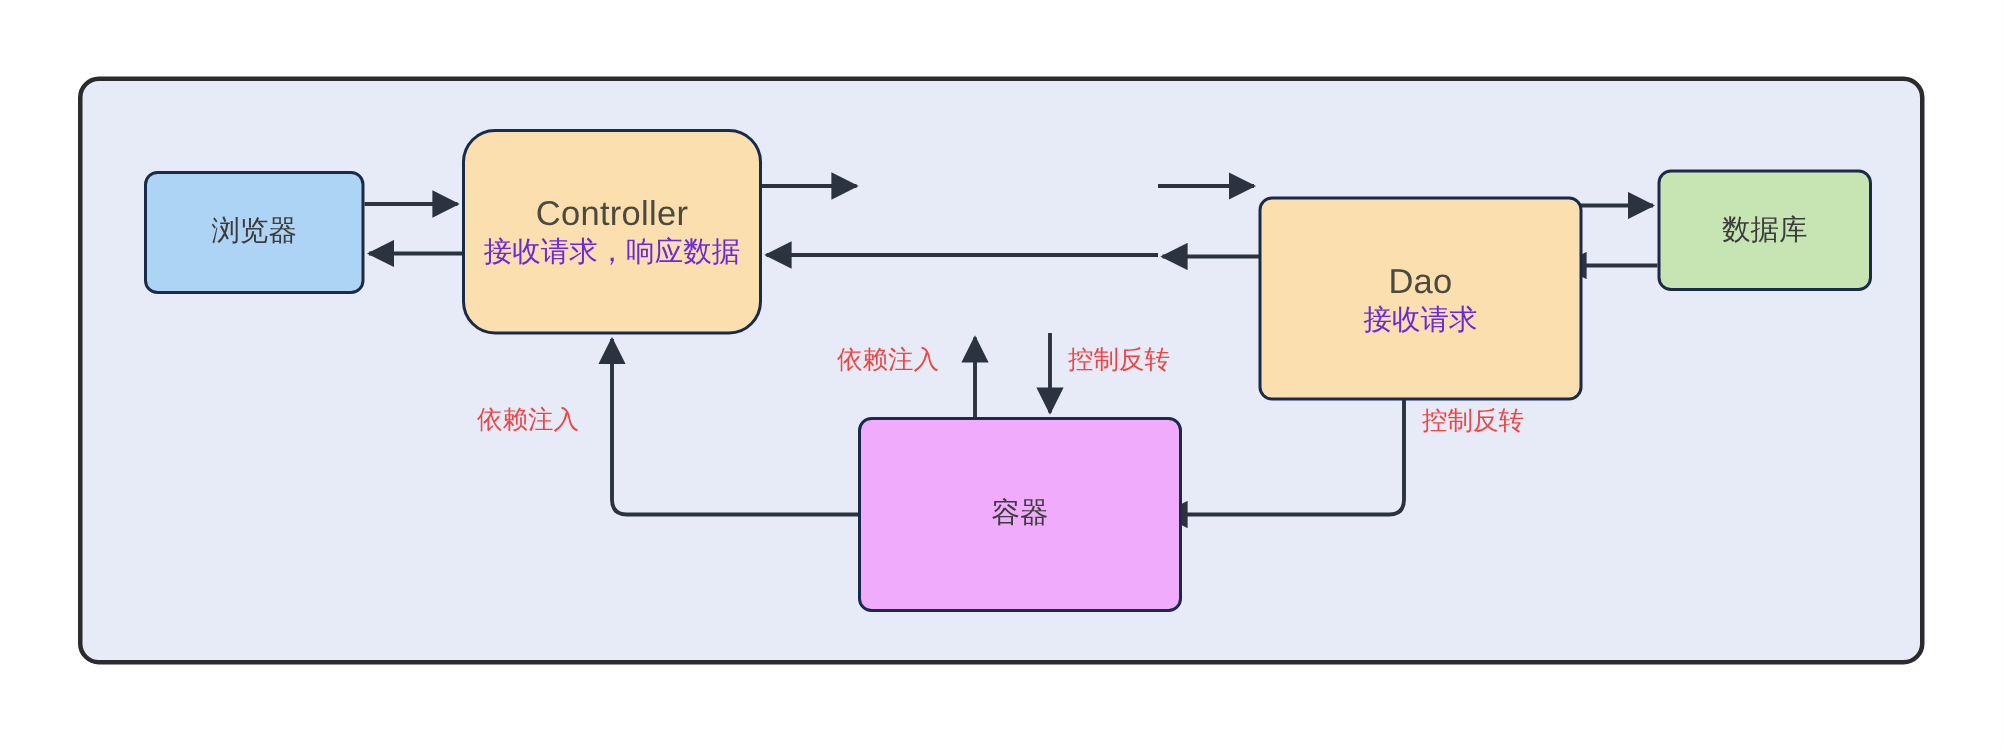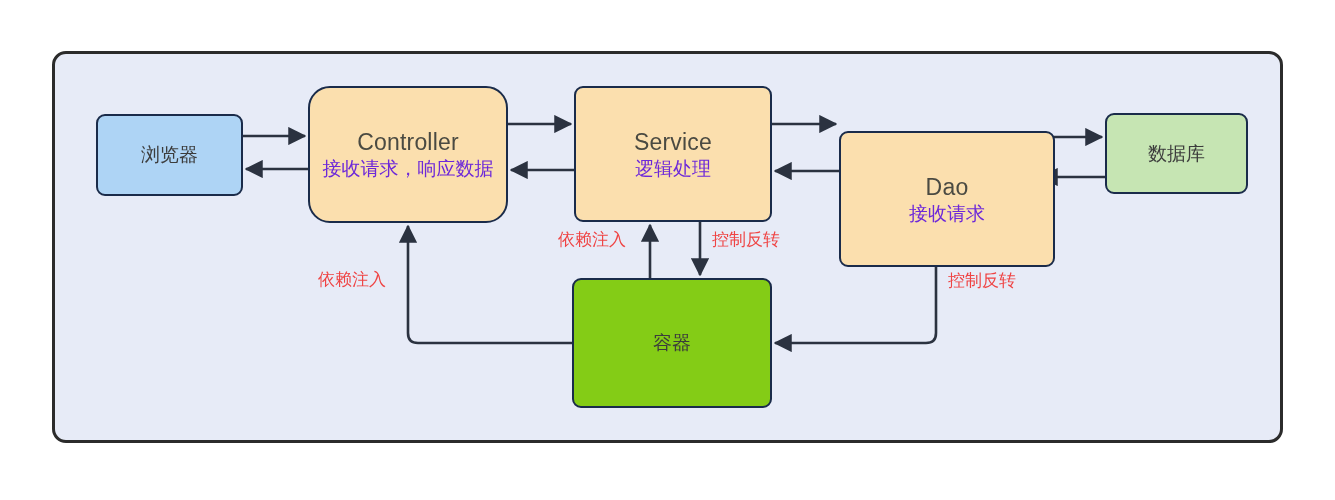--- a/index.html
+++ b/index.html
@@ -80,22 +80,22 @@
     left: 839px; top: 87px; width: 216px; height: 136px;
     background: #fbdfae;
     margin-top: 44px;
   }
   #node-database {
     left: 1105px; top: 113px; width: 143px; height: 81px;
     background: #c6e5b3;
     text-align: right;
   }
   #node-ioc-container {
-    left: 572px; top: 278px; width: 200px; height: 130px;
-    background: #84cc16;
+    left: 572px; top: 278px; width: 216px; height: 130px;
+    background: #f0abfc;
   }
   .edge-label {
     position: absolute;
     font-size: 17px;
     color: #ef4444;
     white-space: nowrap;
     line-height: 1;
   }
   #label-di-left   { left: 318px; top: 271px; }
   #label-di-mid    { left: 558px; top: 231px; }
@@ -141,24 +141,20 @@
 
   <div class="node" id="node-browser">
     <span class="title-solo">浏览器</span>
   </div>
 
   <div class="node" id="node-controller">
     <span class="title-en">Controller</span>
     <span class="title-cn">接收请求，响应数据</span>
   </div>
 
-  <div class="node" id="node-service">
-    <span class="title-en">Service</span>
-    <span class="title-cn">逻辑处理</span>
-  </div>
 
   <div class="node" id="node-dao">
     <span class="title-en">Dao</span>
     <span class="title-cn">接收请求</span>
   </div>
 
   <div class="node" id="node-database">
     <span class="title-solo">数据库</span>
   </div>
 

